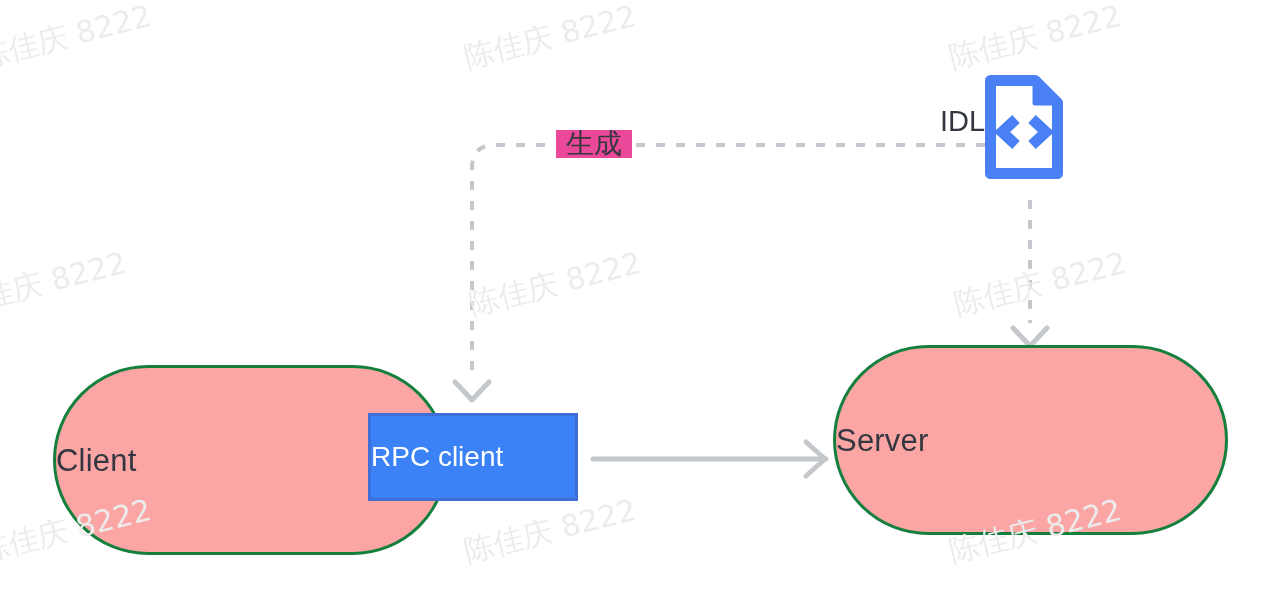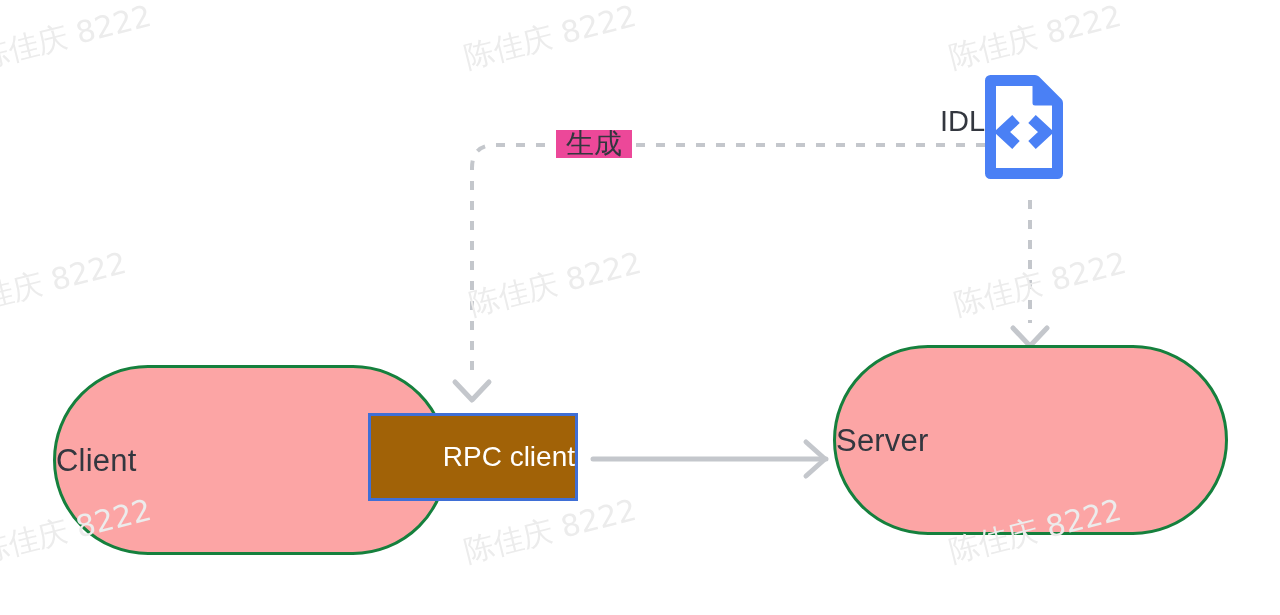--- a/index.html
+++ b/index.html
@@ -38,26 +38,26 @@
   #client-node  { left: 53px;  top: 365px; width: 395px; height: 190px; }
   #server-node  { left: 833px; top: 345px; width: 395px; height: 190px; }
 
   
   #rpc-client-node {
     position: absolute;
     left: 368px;
     top: 413px;
     width: 210px;
     height: 88px;
-    background: #a16207;
+    background: #3b82f6;
     border: 3px solid #3f6fd6;
     box-sizing: border-box;
     display: flex;
     align-items: center;
-    justify-content: flex-end;
+    justify-content: flex-start;
   }
   #rpc-client-node .rpc-label {
     font-size: 28px;
     color: #ffffff;
     line-height: 1;
   }
 
   
   #idl-group {
     position: absolute;

